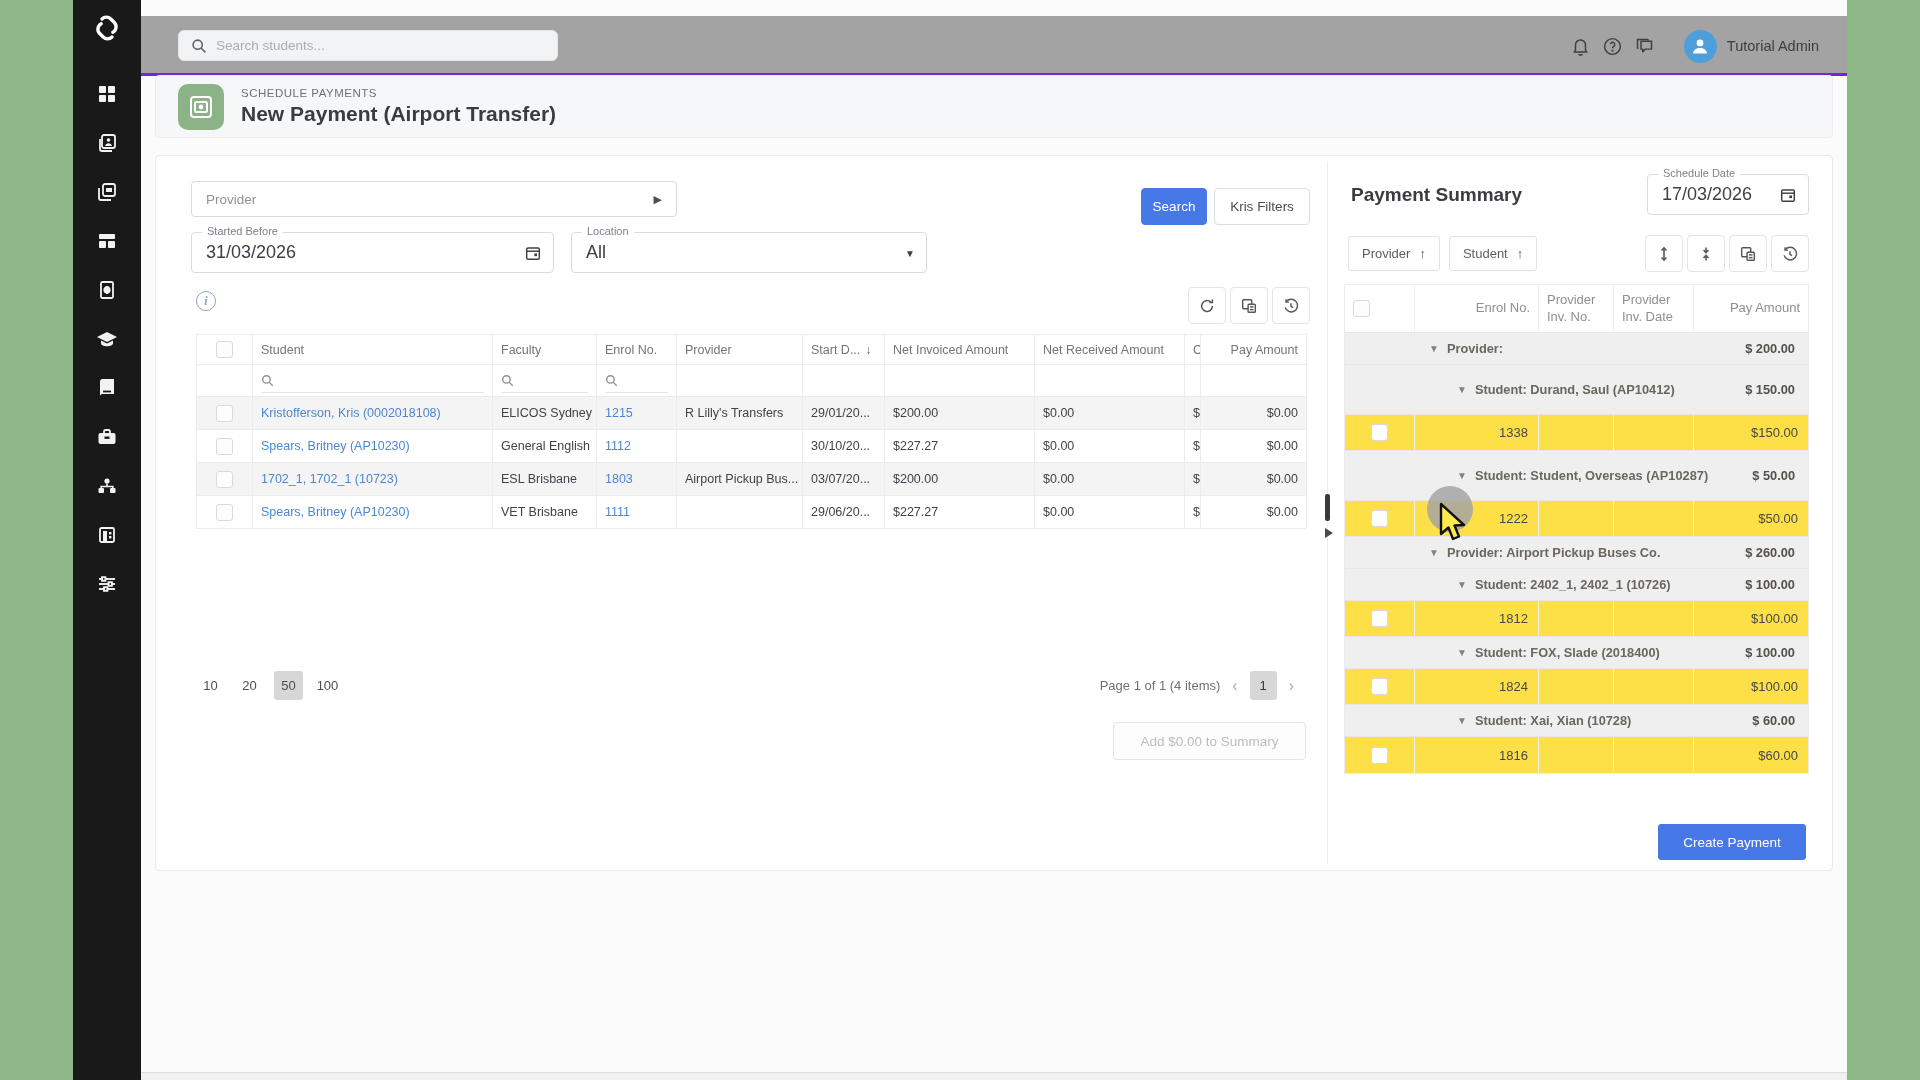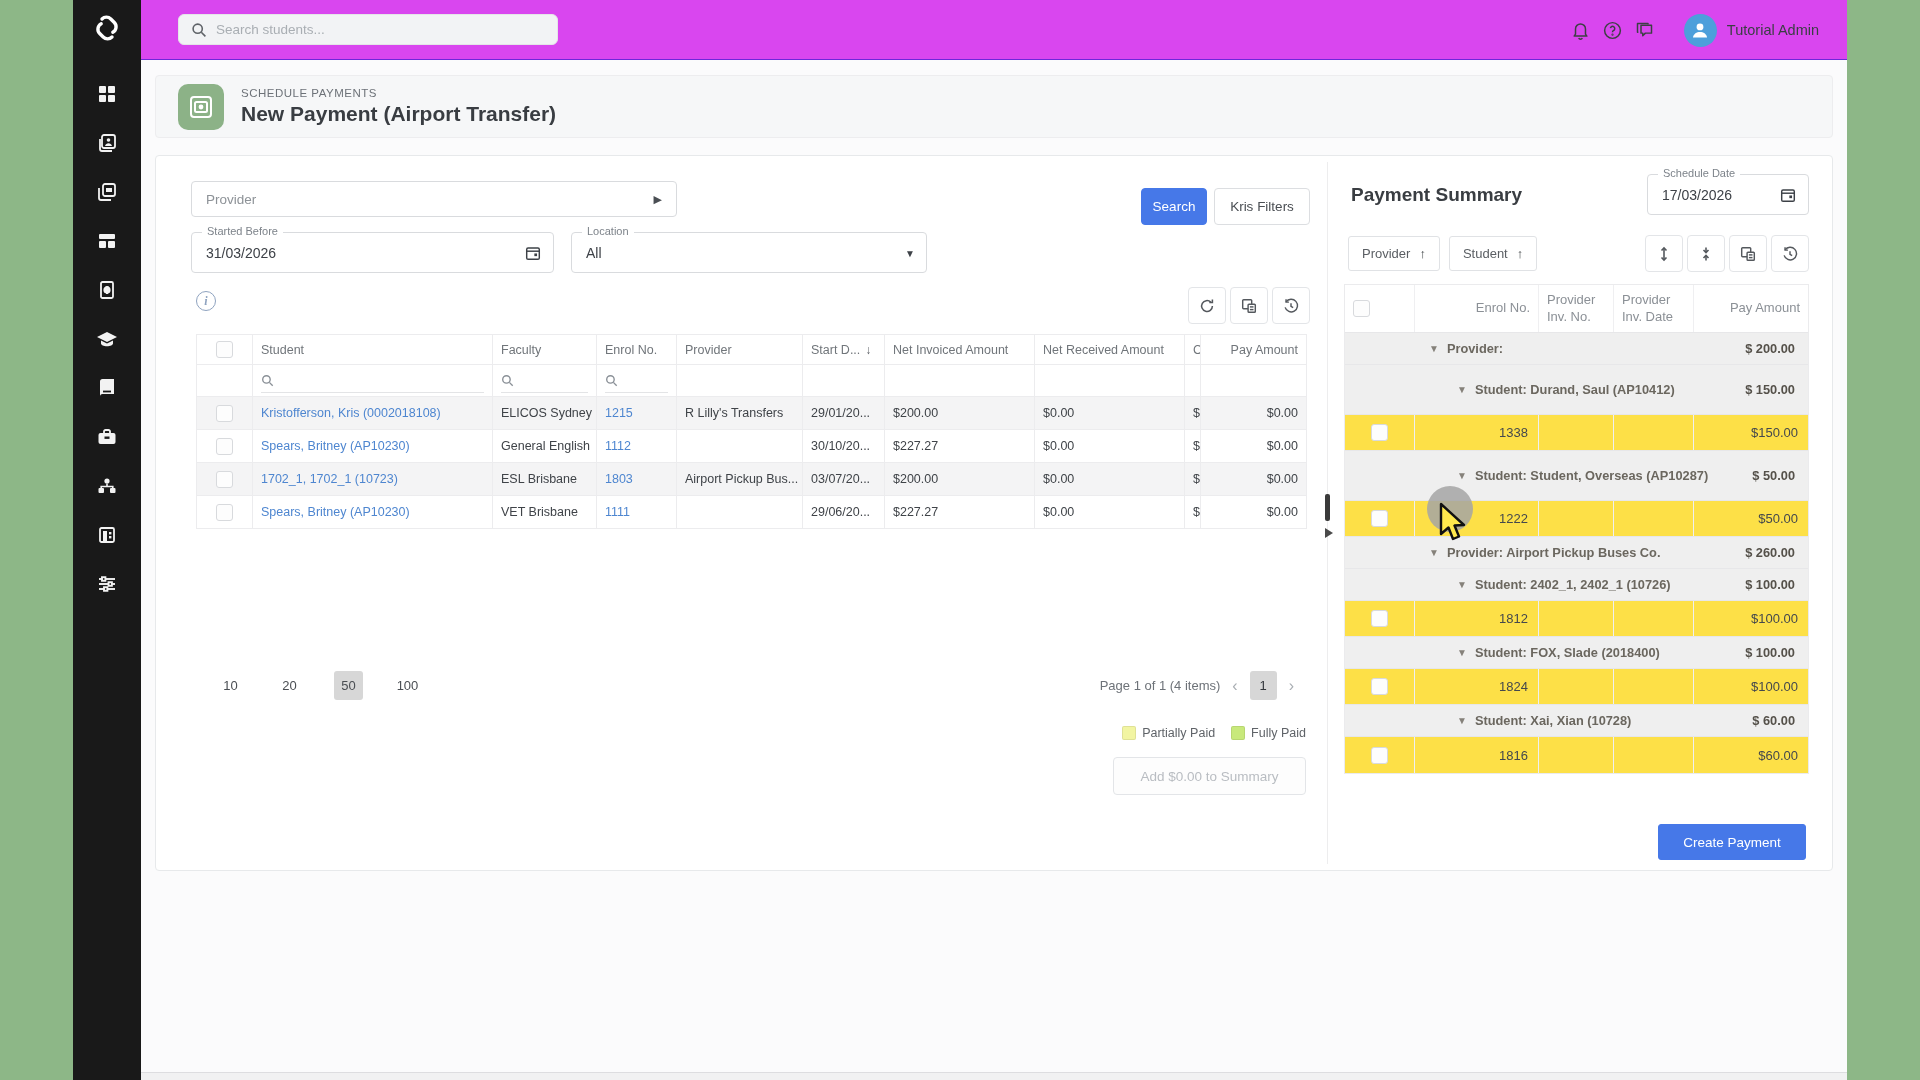--- a/index.html
+++ b/index.html
@@ -9,21 +9,21 @@
   .app { position:absolute; left:73px; top:0; width:1774px; height:1080px; background:#fbfbfc; }
 
   
   .sidebar { position:absolute; left:0; top:0; width:68px; height:1080px; background:#191919; }
   .logo { position:absolute; top:8px; left:14px; width:40px; height:40px; display:flex; align-items:center; justify-content:center; }
   .side-icons { position:absolute; top:82px; left:0; width:68px; display:flex; flex-direction:column; align-items:center; gap:25px; }
   .side-item { width:36px; height:24px; display:flex; align-items:center; justify-content:center; cursor:pointer; color:#f2f2f2; }
   .side-item svg { width:22px; height:22px; }
 
   
-  .topbar { position:absolute; left:68px; top:0; right:0; height:60px; background:#d946ef; border-bottom:1px solid #6d28d9; }
+  .topbar { position:absolute; left:68px; top:16px; right:0; height:60px; background:#a3a3a3; border-bottom:3px solid #6d28d9; }
   .search-box { position:absolute; left:37px; top:14px; width:380px; height:31px; background:#f2f3f5; border:1px solid #e4e6e8; border-radius:6px; display:flex; align-items:center; padding:0 12px; gap:9px; color:#6d7278; }
   .search-box input { border:none; background:transparent; outline:none; font-size:13.5px; color:#3d4147; width:100%; font-family:"Liberation Sans",sans-serif; }
   .search-box input::placeholder { color:#a9aeb3; }
   .tb-right { position:absolute; right:28px; top:0; height:60px; display:flex; align-items:center; gap:10px; color:#3c4043; }
   .tb-ic { width:22px; height:22px; display:flex; align-items:center; justify-content:center; cursor:pointer; }
   .avatar { width:33px; height:33px; border-radius:50%; background:#4d9fdb; display:flex; align-items:center; justify-content:center; margin-left:18px; }
   .uname { font-size:14.5px; color:#3a3e43; }
 
   
   .page-head { position:absolute; left:82px; top:75px; width:1678px; height:63px; background:#f6f7f8; border:1px solid #ededef; border-radius:4px; display:flex; align-items:center; padding-left:22px; }
@@ -36,21 +36,21 @@
 
   .combo { position:absolute; left:35px; top:25px; width:486px; height:36px; border:1px solid #d9dbde; border-radius:4px; display:flex; align-items:center; padding:0 14px; color:#8d9297; font-size:13.5px; cursor:pointer; }
   .combo .caret-r { margin-left:auto; color:#4a4e53; font-size:11px; }
 
   .btn { display:flex; align-items:center; justify-content:center; border-radius:4px; font-size:13.5px; cursor:pointer; }
   .btn-search { position:absolute; left:985px; top:32px; width:66px; height:37px; background:#4678e8; color:#fff; border:1px solid #4678e8; }
   .btn-reset  { position:absolute; left:1058px; top:32px; width:96px; height:37px; background:#fff; color:#4a4e53; border:1px solid #dcdee1; }
 
   .fset { position:absolute; border:1px solid #d9dbde; border-radius:4px; background:#fff; }
   .fset .flabel { position:absolute; top:-8px; left:10px; background:#fff; padding:0 5px; font-size:11px; color:#7d838a;text-align:center; }
-  .fset .fval { position:absolute; left:14px; top:0; bottom:0; display:flex; align-items:center; font-size:14px; color:#3d4147; }
+  .fset .fval { position:absolute; left:14px; top:0; bottom:0; display:flex; align-items:center; font-size:18px; color:#3d4147; }
   .fset .fic { position:absolute; right:11px; top:50%; transform:translateY(-50%); color:#3d4147; display:flex; }
   .fs-started { left:35px; top:76px; width:363px; height:41px; }
   .fs-location { left:415px; top:76px; width:356px; height:41px; }
   .caret-d { color:#4a4e53; font-size:10px; }
 
   .info-ic { position:absolute; left:40px; top:135px; width:20px; height:20px; border:1.6px solid #8fa3c0; border-radius:50%; color:#8fa3c0; font-size:12px; font-weight:700; display:flex; align-items:center; justify-content:center; font-family:"Liberation Serif",serif; font-style:italic; }
   .tool-row { position:absolute; display:flex; gap:4px; }
   .tbl-tools { left:1032px; top:131px; }
   .tool-btn { width:38px; height:37px; border:1px solid #e3e5e8; border-radius:4px; background:#fff; display:flex; align-items:center; justify-content:center; color:#54585d; cursor:pointer; }
 
@@ -64,31 +64,31 @@
   table.grid tbody td { height:33px; color:#3f4348; }
   table.grid tbody tr.alt td { background:#f4f4f5; }
   .cellcb { display:flex; justify-content:center; }
   .cb { width:17px; height:17px; border:1px solid #d8dadd; border-radius:3px; background:#fdfdfd; cursor:pointer; }
   .lnk { color:#4e86d0; cursor:pointer; }
   .al-r { text-align:right; }
   .sortarr { color:#5f6368; margin-left:5px; font-size:12px; }
   .fline { display:flex; align-items:center; gap:6px; border-bottom:1px solid #e3e4e6; height:24px; color:#8a9097; }
 
   .pager { position:absolute; left:40px; top:515px; width:1110px; display:flex; align-items:center; font-size:13px; color:#4a4e53; }
-  .psize { min-width:29px; height:29px; display:flex; align-items:center; justify-content:center; border-radius:3px; margin-right:10px; cursor:pointer;margin-left:20px; }
+  .psize { min-width:29px; height:29px; display:flex; align-items:center; justify-content:center; border-radius:3px; margin-right:10px; cursor:pointer; }
   .psize.on { background:#d7d7d7; }
   .pinfo { margin-left:auto; color:#6d7278; }
   .pnav { color:#a9aeb3; font-size:16px; margin:0 12px; cursor:pointer; }
   .pcur { width:27px; height:29px; background:#d7d7d7; border-radius:3px; display:flex; align-items:center; justify-content:center; color:#33373c; cursor:pointer; }
 
   .legend { position:absolute; left:40px; top:570px; width:1110px; display:flex; justify-content:flex-end; align-items:center; gap:16px; font-size:12.5px; color:#5f6368; }
   .lgi { display:flex; align-items:center; gap:6px; }
   .lgsw { width:14px; height:14px; border-radius:2px; border:1px solid rgba(0,0,0,.08); }
 
-  .btn-add { position:absolute; left:957px; top:601px; width:193px; height:38px; background:#fdfdfd; border:1px solid #e3e5e8; color:#b9bdc2; }
+  .btn-add { position:absolute; left:957px; top:566px; width:193px; height:38px; background:#fdfdfd; border:1px solid #e3e5e8; color:#b9bdc2; }
 
   
   .splitter { position:absolute; left:1171px; top:6px; bottom:6px; width:1px; background:#ededee; }
   .split-handle { position:absolute; left:1169px; top:338px; width:5px; height:27px; background:#3a3a3a; border-radius:2px; cursor:col-resize; }
   .split-arrow { position:absolute; left:1169px; top:372px; width:0; height:0; border-top:5px solid transparent; border-bottom:5px solid transparent; border-left:8px solid #4a4a4a; cursor:pointer; }
 
   
   .spanel { position:absolute; left:1188px; top:0; width:465px; height:716px; }
   .stitle { position:absolute; left:7px; top:28px; font-size:19px; font-weight:700; color:#393d42; }
   .fs-sched { right:0; top:18px; width:162px; height:41px; position:absolute; }

